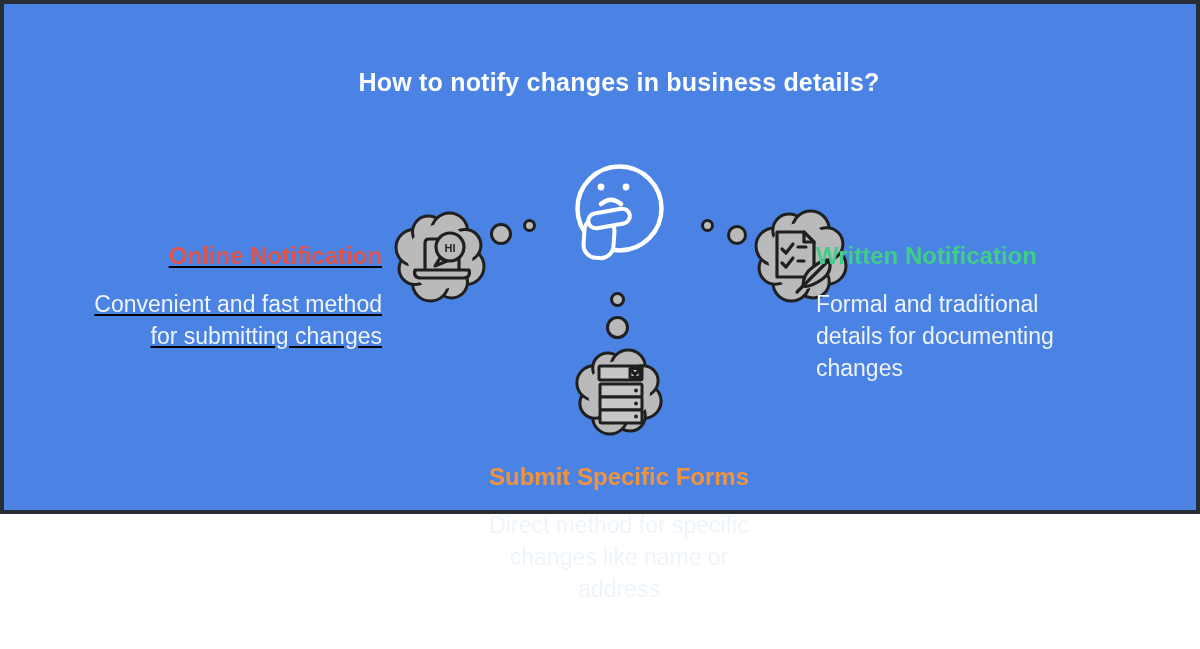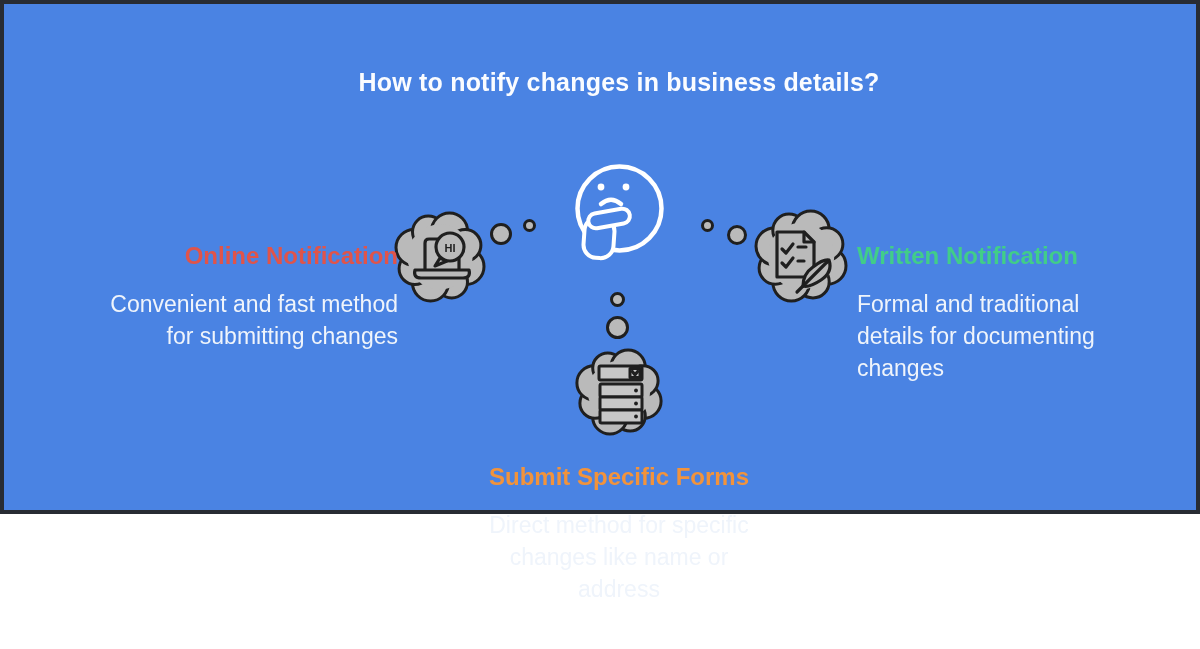--- a/index.html
+++ b/index.html
@@ -21,23 +21,23 @@
   }
   .abs{position:absolute;}
   .title{
     left:350px;top:62px;width:530px;
     text-align:center;
     color:#fafcff;font-size:25px;font-weight:bold;line-height:33px;
     letter-spacing:0.2px;
   }
   .node-label{font-size:24px;font-weight:bold;line-height:28px;margin:0 0 18px 0;}
   .node-desc{color:var(--body-text);font-size:23px;line-height:32px;}
-  .block-online{left:44px;top:238px;width:350px;text-align:right;}
+  .block-online{left:28px;top:238px;width:350px;text-align:right;text-decoration:underline;}
   .block-online .node-desc{margin-left:auto;width:300px;}
-  .block-written{left:853px;top:238px;width:300px;text-align:left;}
+  .block-written{left:812px;top:238px;width:300px;text-align:left;}
   .block-written .node-desc{width:270px;}
   .block-forms{left:465px;top:459px;width:300px;text-align:center;}
   .block-forms .node-desc{margin:16px auto;width:290px;}
   .dot{
     position:absolute;border-radius:50%;
     background:var(--cloud-fill);
     border:3px solid var(--cloud-outline);
   }
   svg{display:block;}
   .icon-stroke{

